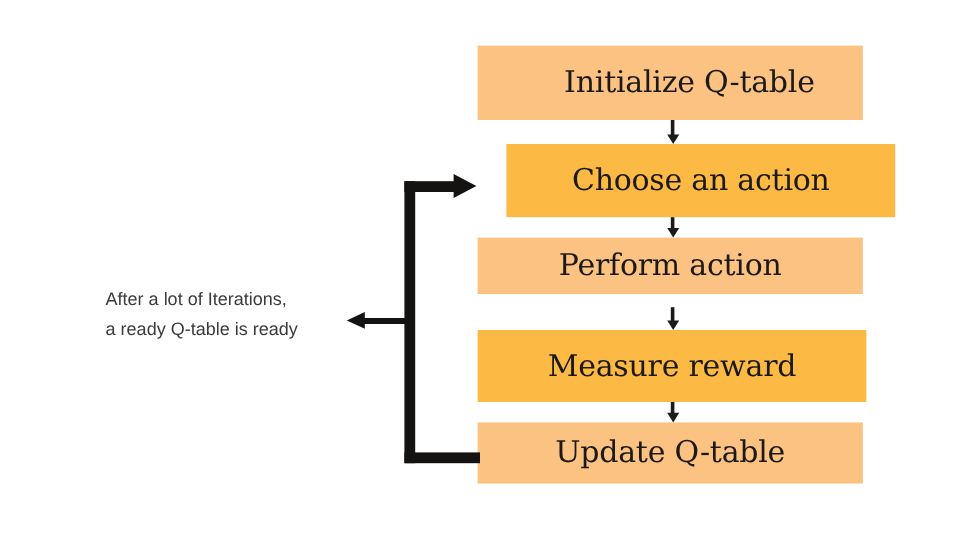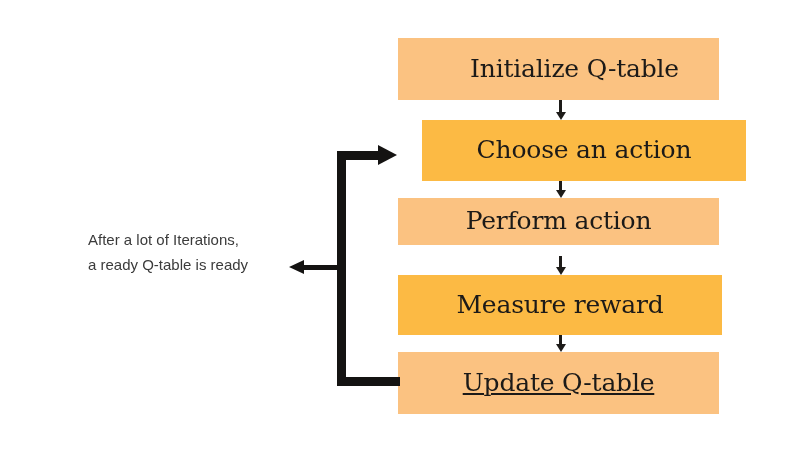--- a/index.html
+++ b/index.html
@@ -37,21 +37,21 @@
   .flow-box .box-label {
     font-size: 25px;
     line-height: 1;
     padding-bottom: 2px;
   }
 
   #box-0 { top: 38px;  height: 62px; padding-left: 32px; }
   #box-1 { top: 120px; height: 61px; margin-left: 24px; }
   #box-2 { top: 198px; height: 47px; }
   #box-3 { top: 275px; height: 60px; }
-  #box-4 { top: 352px; height: 62px; text-decoration: underline; }
+  #box-4 { top: 352px; height: 51px; }
 
   
   .connector {
     position: absolute;
     left: 559px;
     width: 3px;
     background: #1d1b19;
   }
   .connector::after {
     content: "";
@@ -123,21 +123,21 @@
     height: 0;
     border-top: 7.5px solid transparent;
     border-bottom: 7.5px solid transparent;
     border-right: 15px solid #141312;
   }
 
   
   #annotation {
     position: absolute;
     left: 88px;
-    top: 227px;
+    top: 237px;
     width: 190px;
     font-family: "Liberation Sans", sans-serif;
     font-size: 15px;
     line-height: 25px;
     color: #3b3b3b;
     white-space: nowrap;
   }
 </style>
 </head>
 <body>

